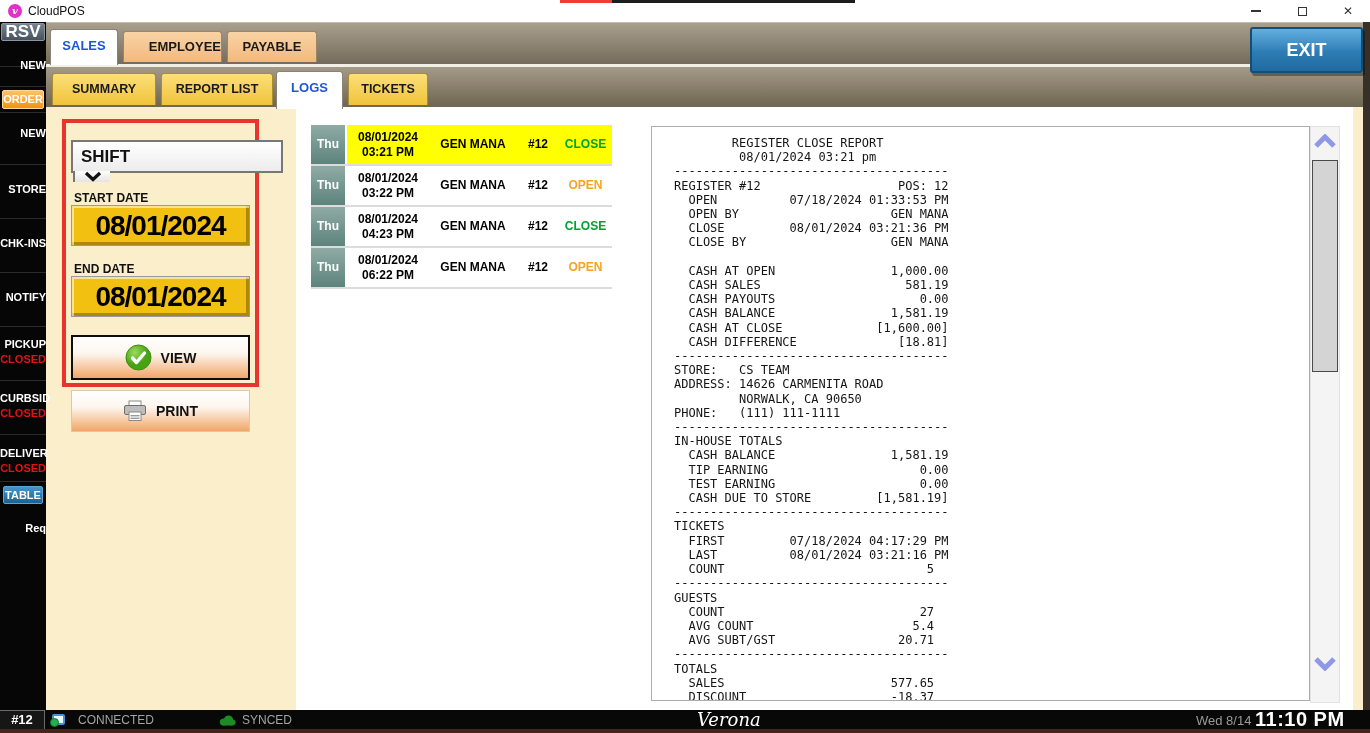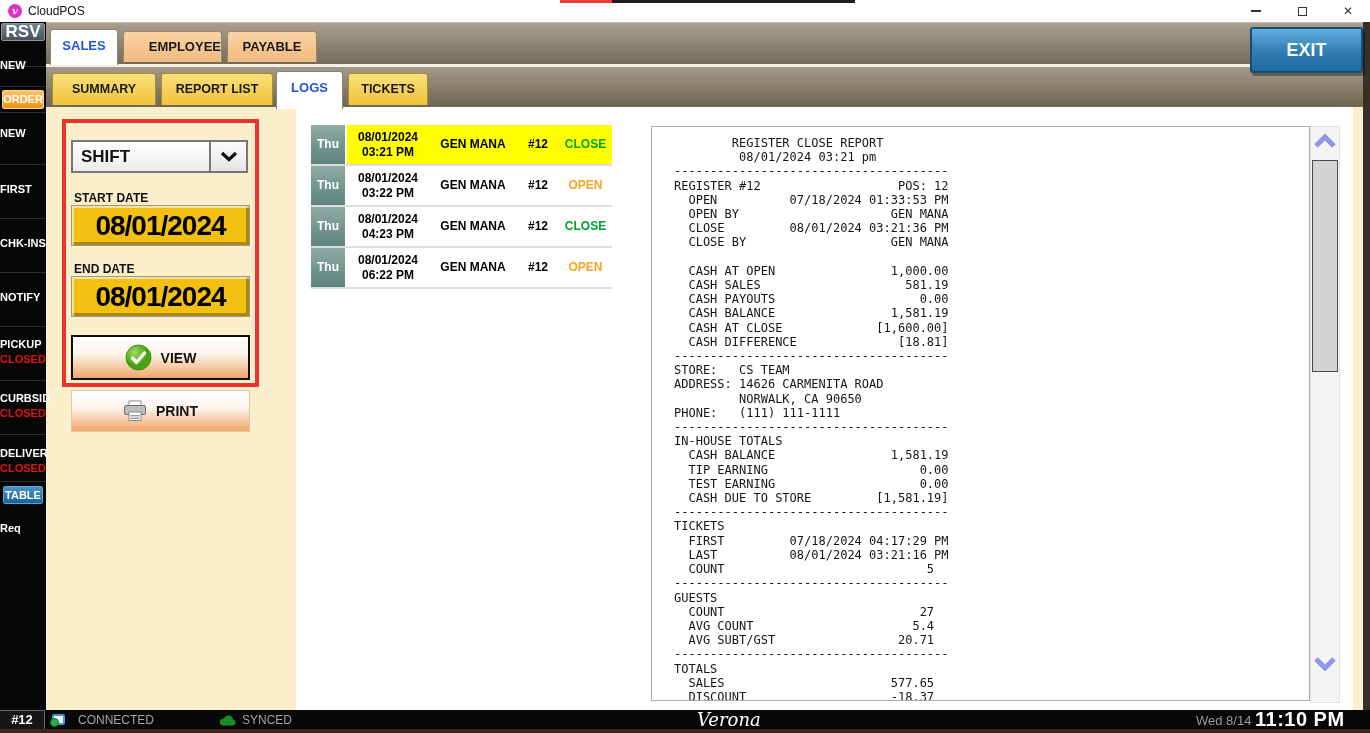--- a/index.html
+++ b/index.html
@@ -16,21 +16,21 @@
   .strip-red { left:560px; top:0; width:52px; height:3px; background:#ee3b3b; }
   .strip-dark { left:612px; top:0; width:243px; height:3px; background:#1d1d1d; }
   .win-controls { right:14px; top:0; height:22px; display:flex; align-items:center; gap:30px; }
   .win-btn { width:16px; height:16px; display:flex; align-items:center; justify-content:center; color:#333; font-size:12px; cursor:default; }
   .min-glyph { width:10px; height:2px; background:#333; }
   .max-glyph { width:9px; height:9px; border:1px solid #333; }
 
   
   .sidebar { left:0; top:22px; width:46px; height:688px; background:#060606; }
   .side-sep { left:0; width:46px; height:1px; background:#2c2c2c; position:absolute; }
-  .side-label { left:0; width:46px; text-align:left; color:#fff; font-weight:bold; font-size:11px; position:absolute; }
+  .side-label { left:0; width:46px; text-align:right; color:#fff; font-weight:bold; font-size:11px; position:absolute; }
   .side-closed { color:#e01313; }
   .btn-rsv { left:1px; top:1px; width:44px; height:18px; background:linear-gradient(#77828f,#47525f);
              border:1px solid #8b96a3; border-radius:2px; color:#fff; font-weight:bold; font-size:17px;
              text-align:center; line-height:16px; position:absolute; }
   .btn-order { left:2px; top:68px; width:42px; height:19px; background:linear-gradient(#ffc268,#ef9413);
                border:1px solid #ffd79a; border-radius:2px; color:#fff; font-weight:bold; font-size:11px;
                text-align:center; line-height:17px; position:absolute; }
   .btn-table { left:3px; top:464px; width:40px; height:18px; background:linear-gradient(#4795c8,#176396);
                border:1px solid #5aa5d4; border-radius:2px; color:#fff; font-weight:bold; font-size:11px;
                text-align:center; line-height:16px; position:absolute; }
@@ -55,22 +55,22 @@
               text-align:center; line-height:42px; box-shadow:2px 3px 0 rgba(0,0,0,.35); z-index:5; }
 
   
   .content-cream { left:46px; top:107px; width:1321px; height:603px; background:#fbefcb; }
   .content-white { left:296px; top:107px; width:1057px; height:603px; background:#ffffff; }
   .right-border { left:1363px; top:22px; width:7px; height:688px; background:#363028; }
 
   
   .red-box { left:62px; top:119px; width:197px; height:268px; border:4px solid #e8342a; z-index:2; }
   .fld-label { font-weight:bold; font-size:12px; color:#111; position:absolute; }
-  .dropdown { left:71px; top:140px; width:177px; height:33px; background:linear-gradient(#ffffff,#ececec);
-              border:2px solid #777; display:flex; z-index:3; }
+  .dropdown { left:71px; top:140px; width:212px; height:33px; background:linear-gradient(#ffffff,#ececec);
+              border:2px solid #777; display:flex; z-index:3;flex-direction:column; }
   .dd-value { flex:1; font-weight:bold; font-size:17px; line-height:29px; padding-left:8px; color:#111; }
   .dd-arrow { width:37px; border-left:2px solid #777; background:linear-gradient(#fdfdfd,#e4e4e4);
               display:flex; align-items:center; justify-content:center; }
   .date-btn { left:71px; width:179px; height:41px; border:1px solid #9a9a9a; background:#f2c011;
               box-shadow:inset 2px 2px 0 rgba(255,255,255,.55), inset -3px -3px 0 rgba(90,70,0,.45);
               font-weight:bold; font-size:28px; letter-spacing:-1px; color:#000; text-align:center; line-height:39px; z-index:3; position:absolute; }
   .action-btn { left:71px; width:179px; display:flex; align-items:center; justify-content:center; gap:9px;
                 background:linear-gradient(180deg,#ffffff 0%,#fdf6ef 40%,#f2a668 100%);
                 font-weight:bold; font-size:14px; color:#111; position:absolute; z-index:3; }
   .view-btn { top:335px; height:45px; border:2px solid #0d0d0d; }
@@ -155,21 +155,21 @@
 
   <div class="abs sidebar">
     <div class="btn-rsv">RSV</div>
     <div class="side-sep" style="top:44px"></div>
     <div class="side-label" style="top:37px">NEW</div>
     <div class="side-sep" style="top:64px"></div>
     <div class="btn-order">ORDER</div>
     <div class="side-sep" style="top:90px"></div>
     <div class="side-label" style="top:105px">NEW</div>
     <div class="side-sep" style="top:142px"></div>
-    <div class="side-label" style="top:161px">FIRST</div>
+    <div class="side-label" style="top:161px">STORE</div>
     <div class="side-sep" style="top:196px"></div>
     <div class="side-label" style="top:215px">CHK-INS</div>
     <div class="side-sep" style="top:250px"></div>
     <div class="side-label" style="top:269px">NOTIFY</div>
     <div class="side-sep" style="top:304px"></div>
     <div class="side-label" style="top:316px">PICKUP</div>
     <div class="side-label side-closed" style="top:331px">CLOSED</div>
     <div class="side-sep" style="top:358px"></div>
     <div class="side-label" style="top:370px">CURBSID</div>
     <div class="side-label side-closed" style="top:385px">CLOSED</div>

